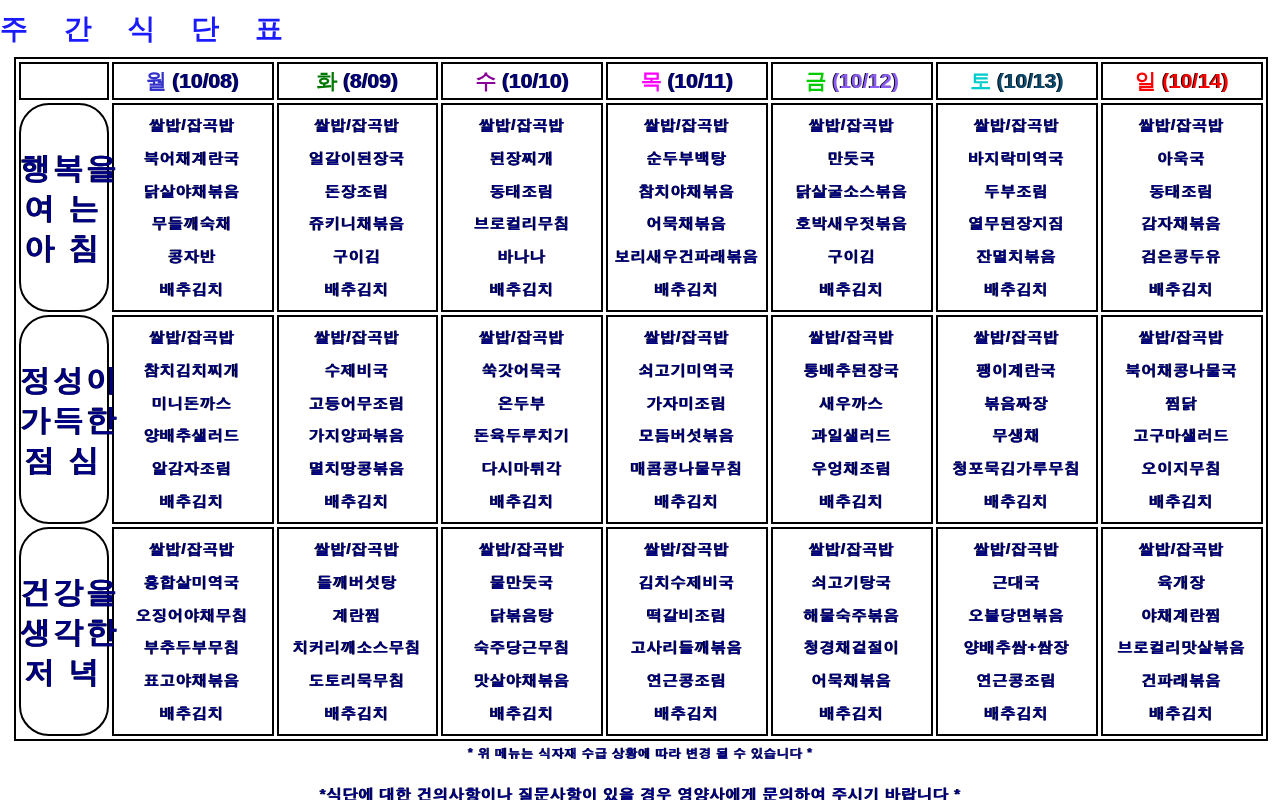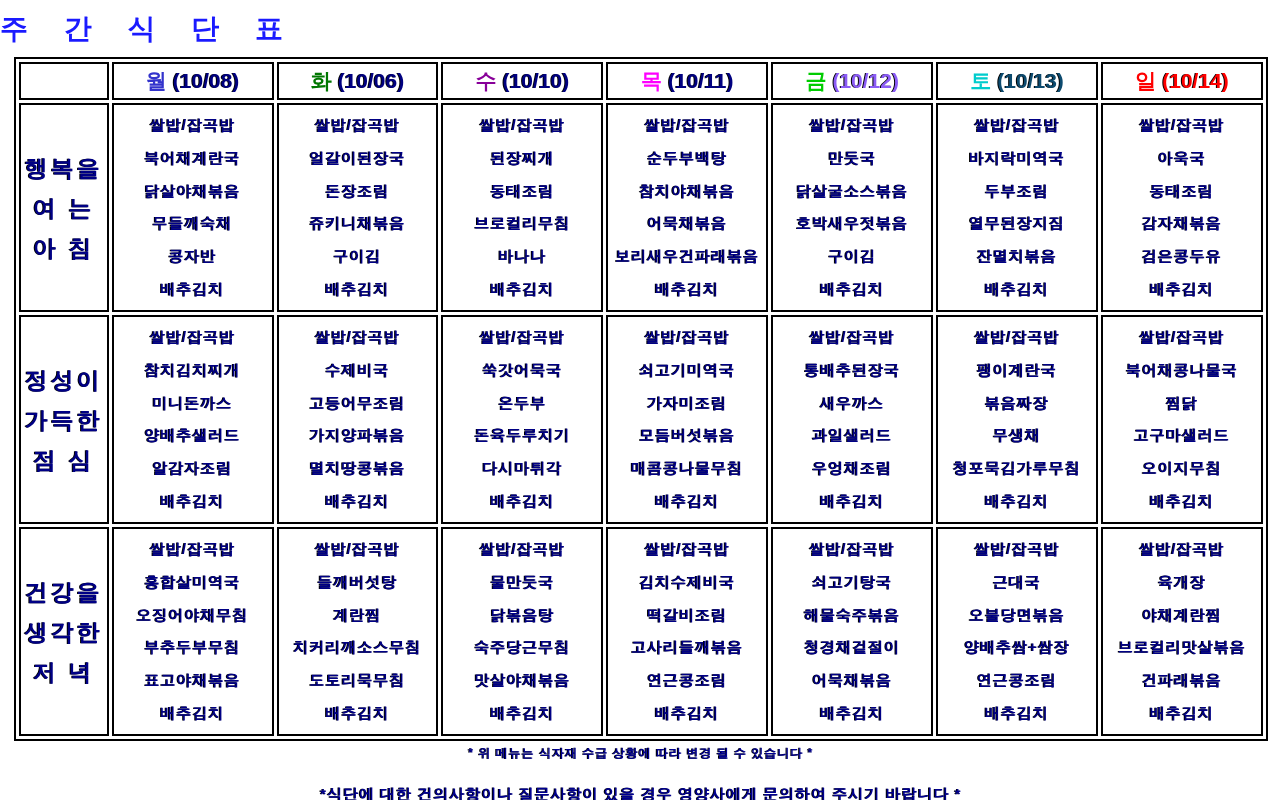--- a/index.html
+++ b/index.html
@@ -41,23 +41,24 @@
     font-weight: bold;
     white-space: nowrap;
     vertical-align: middle;
   }
   .day-char { margin-right: 6px; }
   .day-date { text-shadow: -1px 0 0 #000; }
   td.meal-label {
     text-align: center;
     vertical-align: middle;
     color: #000085;
-    font-size: 23px;
+    font-size: 30px;
     font-weight: bold;
     text-shadow: -1px 0 0 #000;
+    border-radius: 30px;
   }
   td.meal-label .label-line {
     line-height: 40px;
     letter-spacing: 3px;
     white-space: nowrap;
   }
   td.menu-cell { height: 205px; vertical-align: middle; }
   .menu-lines {
     display: flex;
     flex-direction: column;
@@ -98,21 +99,21 @@
       <col class="day-col">
       <col class="day-col">
     <col class="day-col">
       <col class="day-col">
       <col class="day-col">
   </colgroup>
   <tbody id="menu-table-body">
       <tr>
         <td style="height: 34px;"></td>
         <td class="day-header"><span class="day-char" style="color: rgb(51, 51, 204);">월</span><span class="day-date" style="color: rgb(0, 0, 128);">(10/08)</span></td>
-        <td class="day-header"><span class="day-char" style="color: rgb(0, 119, 0);">화</span><span class="day-date" style="color: rgb(0, 0, 128);">(10/06)</span></td>
+        <td class="day-header"><span class="day-char" style="color: rgb(0, 119, 0);">화</span><span class="day-date" style="color: rgb(0, 0, 128);">(8/09)</span></td>
         <td class="day-header"><span class="day-char" style="color: rgb(136, 0, 153);">수</span><span class="day-date" style="color: rgb(0, 0, 128);">(10/10)</span></td>
         <td class="day-header"><span class="day-char" style="color: rgb(255, 0, 255);">목</span><span class="day-date" style="color: rgb(0, 0, 128);">(10/11)</span></td>
         <td class="day-header"><span class="day-char" style="color: rgb(0, 204, 0);">금</span><span class="day-date" style="color: #8b5cf6; text-align: center;">(10/12)</span></td>
         <td class="day-header"><span class="day-char" style="color: rgb(0, 204, 204);">토</span><span class="day-date" style="color: #0c4a6e;">(10/13)</span></td>
         <td class="day-header"><span class="day-char" style="color: rgb(255, 0, 0);">일</span><span class="day-date" style="color: rgb(255, 0, 0);">(10/14)</span></td>
       </tr>
       <tr>
         <td class="meal-label">
           <div class="label-line">행복을</div>
           <div class="label-line">여 는</div>

